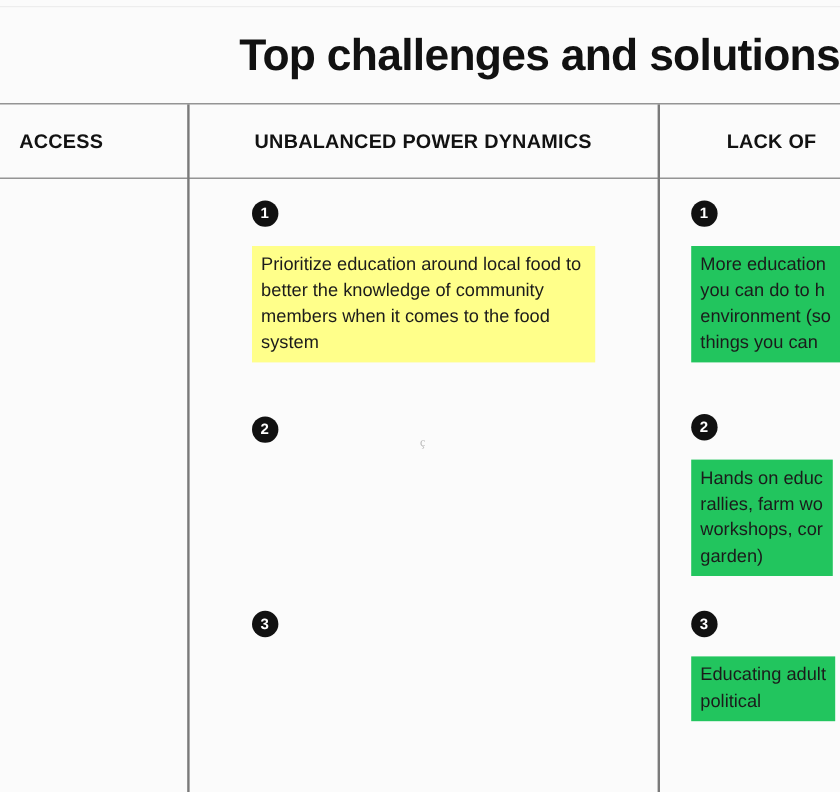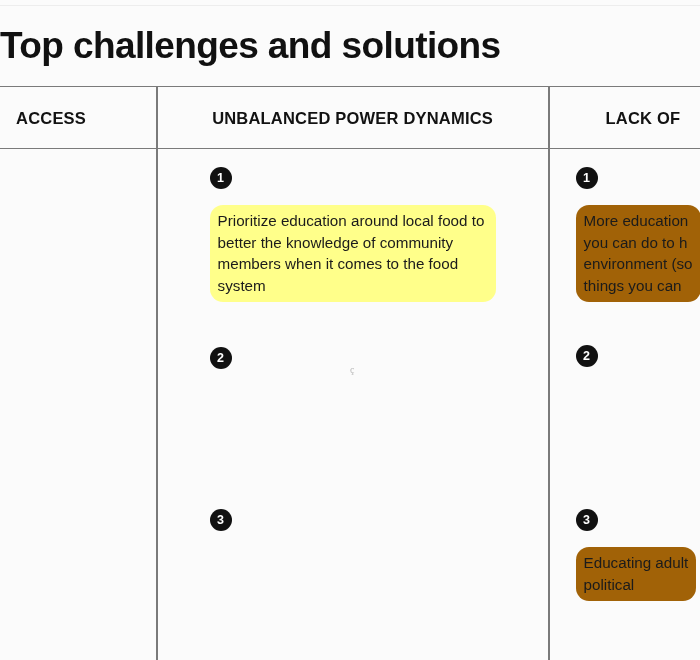--- a/index.html
+++ b/index.html
@@ -31,21 +31,21 @@
     background: #fbfbfb;
   }
 
   
   .title-band {
     position: absolute;
     top: 6px; left: 0;
     width: 700px; height: 80px;
     display: flex;
     align-items: center;
-    justify-content: flex-start;
+    justify-content: flex-end;
   }
   .board-title {
     font-size: 37px;
     font-weight: 700;
     letter-spacing: -0.6px;
     color: #111111;
     white-space: nowrap;
   }
 
   
@@ -127,24 +127,23 @@
     line-height: 1;
   }
 
   .sticky {
     display: inline-block;
     font-size: 15.2px;
     line-height: 21.5px;
     color: #1b1b1b;
     padding: 5px 8px 6px 8px;
     white-space: pre-wrap;
-    border-radius: 13px;
   }
   .sticky.yellow { background: #ffff8a; }
-  .sticky.green  { background: #a16207; }
+  .sticky.green  { background: #22c55e; }
 
   
   .bcol-left .item { display: flex; flex-direction: column; align-items: flex-start; }
 
   .bcol-mid .item { padding-left: 52px; padding-right: 52px; }
   .bcol-mid .badge { margin-bottom: 16px; }
 
   .bcol-right .item { padding-left: 26px; }
   .bcol-right .badge { margin-bottom: 16px; }
   .bcol-right .sticky { white-space: pre; }
@@ -226,20 +225,24 @@
         <div class="item" style="top: 18px;">
           <div class="badge">1</div>
           <div class="sticky green">More education
 you can do to h
 environment (so
 things you can </div>
         </div>
 
         <div class="item" style="top: 196px;">
           <div class="badge">2</div>
+          <div class="sticky green">Hands on educ
+rallies, farm wo
+workshops, cor
+garden)</div>
         </div>
 
         <div class="item" style="top: 360px;">
           <div class="badge">3</div>
           <div class="sticky green">Educating adult
 political</div>
         </div>
 
       </div>
 

